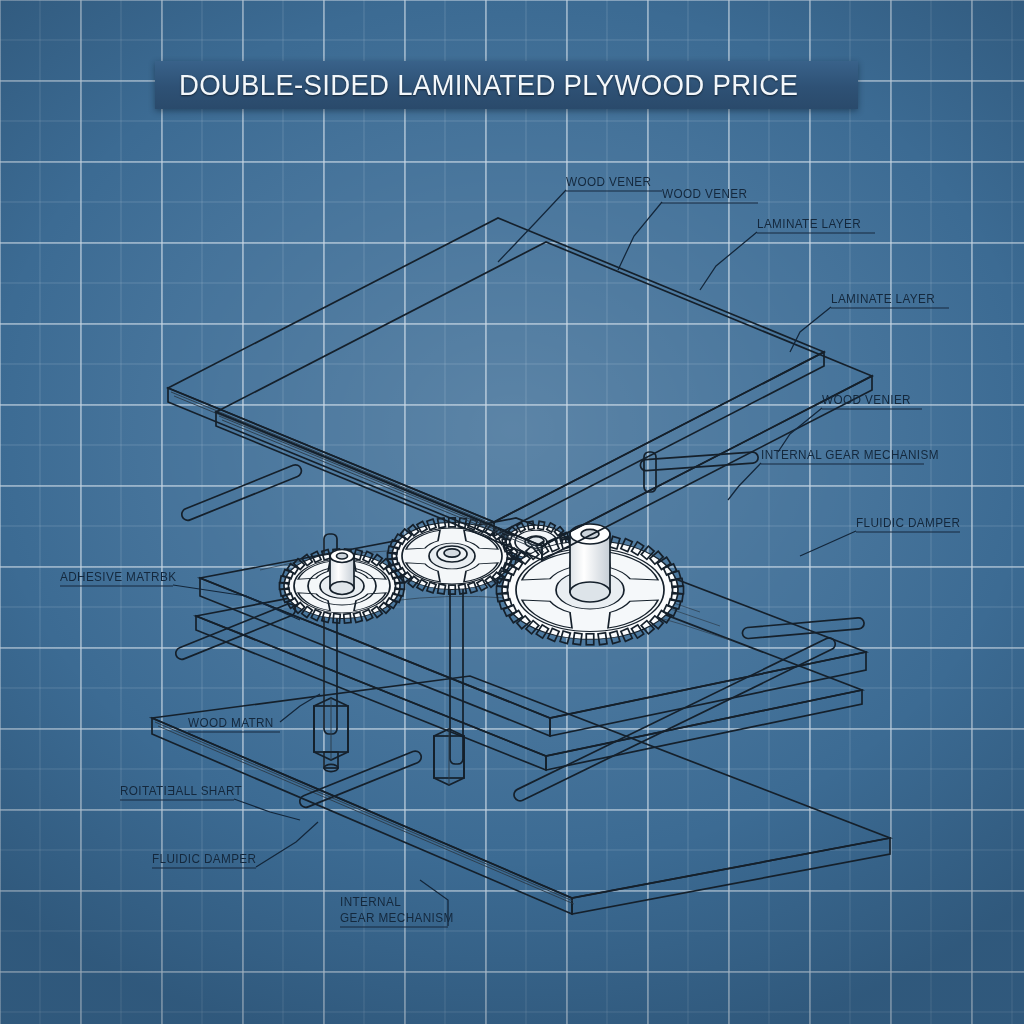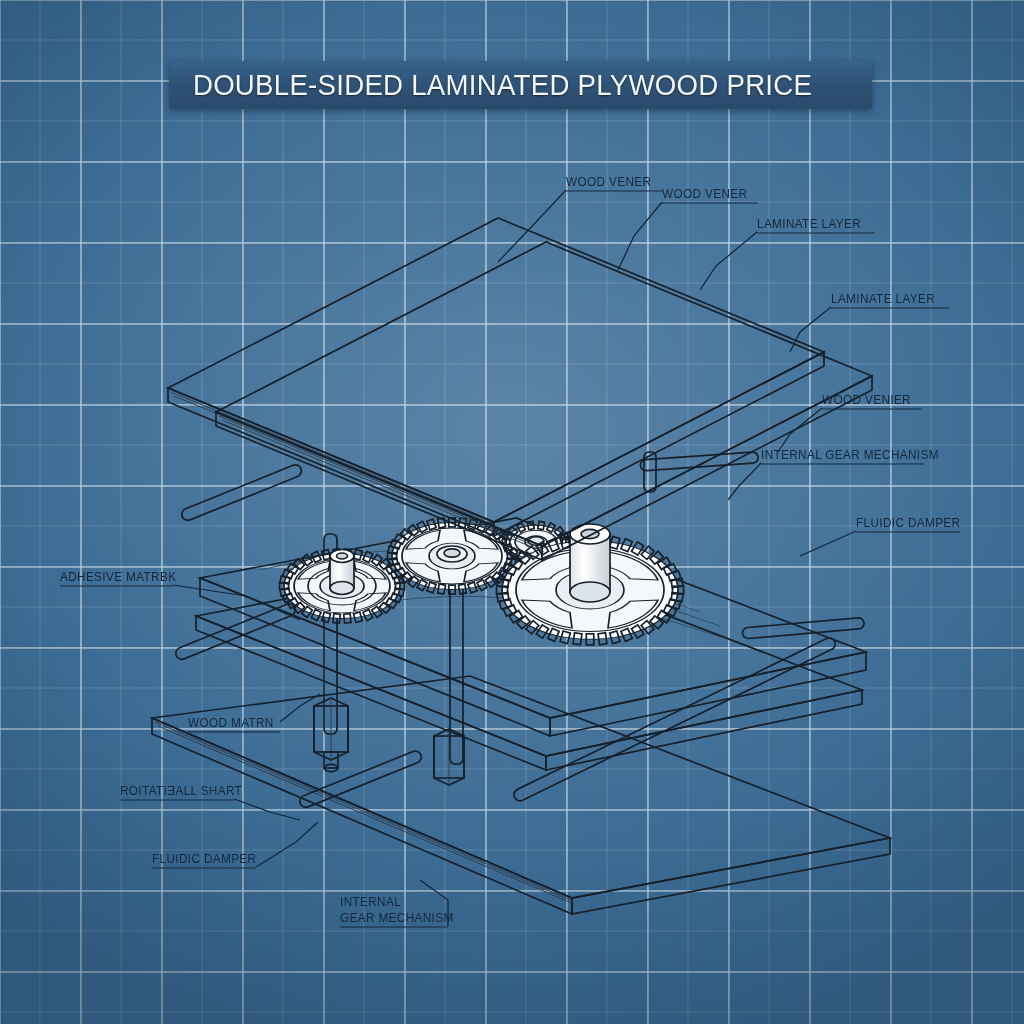--- a/index.html
+++ b/index.html
@@ -30,21 +30,21 @@
     position: absolute; inset: 0;
     background:
       radial-gradient(ellipse 75% 62% at 50% 42%,
          rgba(255,255,255,0.16) 0%, rgba(255,255,255,0.05) 45%,
          rgba(0,0,0,0.02) 68%, rgba(10,30,50,0.26) 100%);
     pointer-events: none;
   }
   
   #title-plate {
     position: absolute;
-    left: 169px; top: 61px;
+    left: 155px; top: 61px;
     width: 703px; height: 48px;
     background: linear-gradient(180deg, #39628a 0%, #2e5175 55%, #2a4a6b 100%);
     box-shadow: 0 2px 6px rgba(8,24,40,0.45);
     display: flex; align-items: center;
   }
   #title-text {
     color: #f2f7fb;
     font-size: 30px;
     letter-spacing: 0.3px;
     font-weight: 400;

